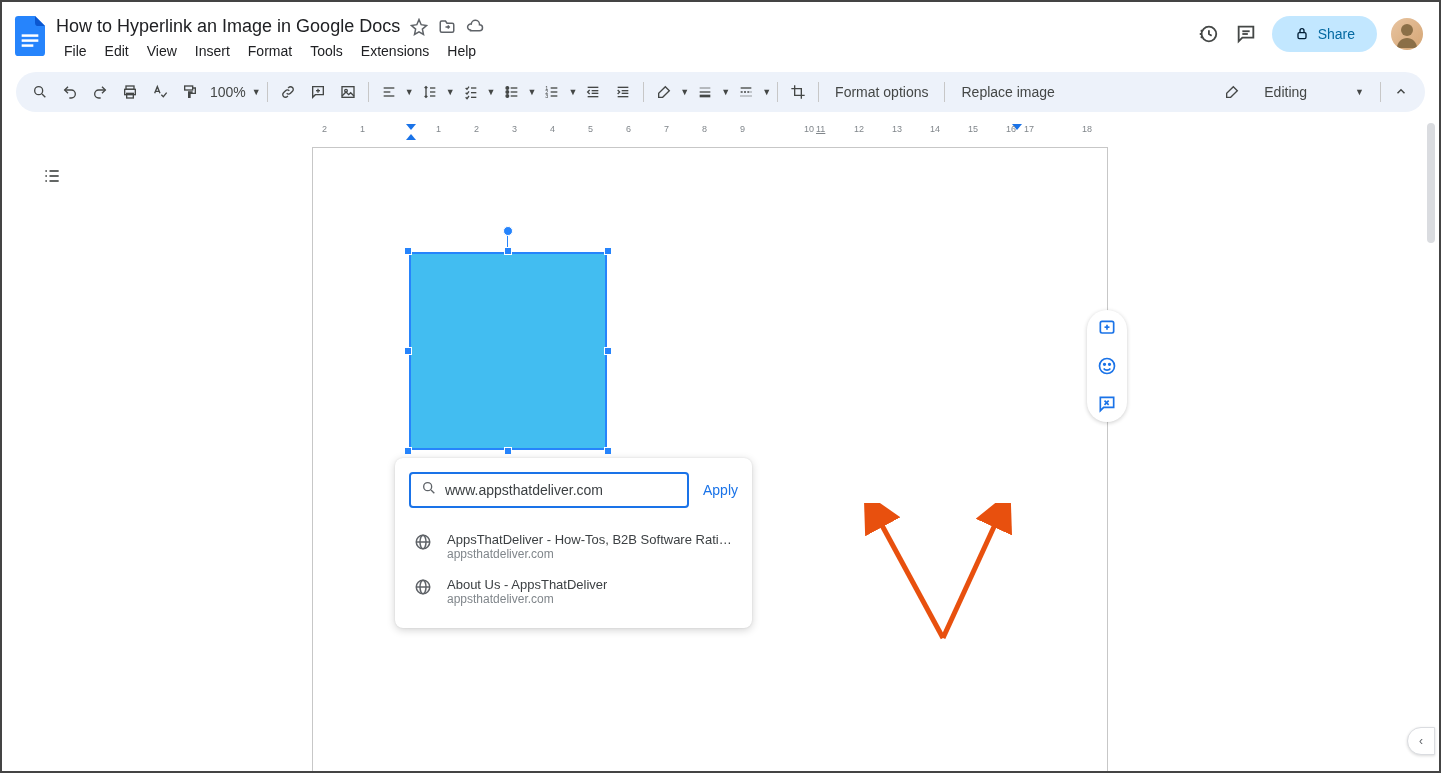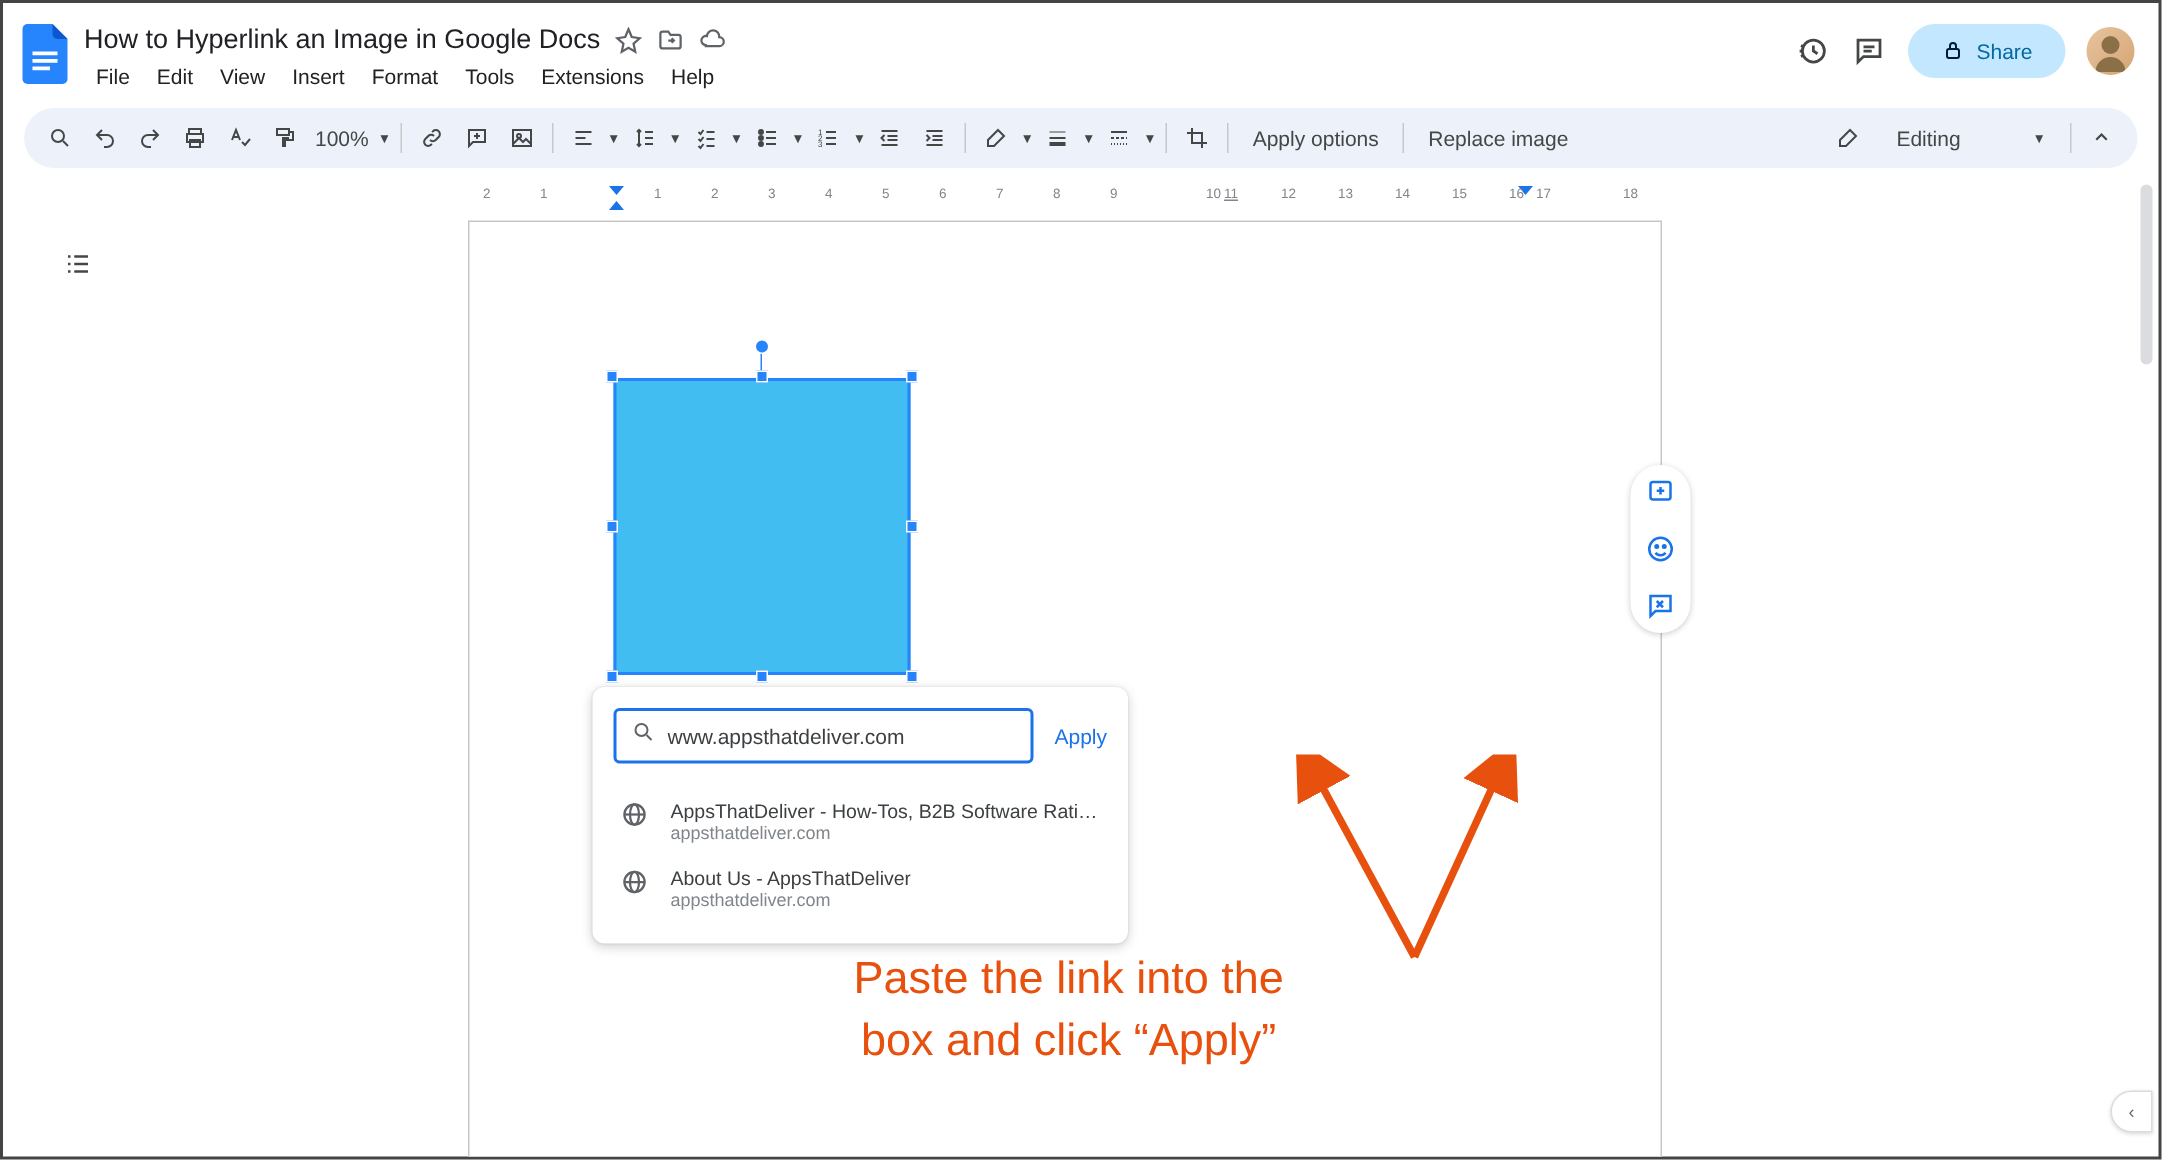--- a/index.html
+++ b/index.html
@@ -333,21 +333,21 @@
       </span>
       <span class="tb-chevron">▼</span>
     </div>
   <span class="tb-sep"></span>
   <span class="tb-btn">
       <svg width="16" height="16" viewBox="0 0 24 24" stroke="#444746" stroke-width="2" fill="none">
         <path d="M7 2v15h15M2 7h15v15"></path>
       </svg>
     </span>
   <span class="tb-sep"></span>
-  <span class="tb-text-btn">Apply options</span>
+  <span class="tb-text-btn">Format options</span>
   <span class="tb-sep"></span>
   <span class="tb-text-btn">Replace image</span>
   <div class="editing-btn">
     <svg width="16" height="16" viewBox="0 0 24 24" stroke="#444746" stroke-width="2" fill="none">
         <path d="M14 4l6 6-10 10H4v-6z"></path>
       </svg>
     <span>Editing</span>
     <span class="tb-chevron" style="margin-left:24px">▼</span>
   </div>
   <span class="tb-sep"></span>
@@ -502,24 +502,20 @@
   <svg class="arrow-svg" width="220" height="150">
     <defs>
       <marker id="arrowhead" markerWidth="8" markerHeight="8" refX="2" refY="4" orient="auto">
         <polygon points="0 0, 8 4, 0 8" fill="#e8500e"></polygon>
       </marker>
     </defs>
     <line x1="80" y1="135" x2="15" y2="15" stroke="#e8500e" stroke-width="5" marker-end="url(#arrowhead)"></line>
     <line x1="80" y1="135" x2="135" y2="15" stroke="#e8500e" stroke-width="5" marker-end="url(#arrowhead)"></line>
   </svg>
 
-  <div class="annotation" style="left:256px; top:485px;">
-    <div>Paste the link into the</div>
-    <div>box and click “Apply”</div>
-  </div>
 </div>
 
 <div class="float-tools">
   <span class="ft-btn">
       <svg width="20" height="20" viewBox="0 0 24 24" fill="none" stroke="#1a73e8" stroke-width="2">
         <rect x="4" y="4" width="16" height="14" rx="2"></rect>
         <line x1="12" y1="8" x2="12" y2="14"></line>
         <line x1="9" y1="11" x2="15" y2="11"></line>
       </svg>
     </span>

